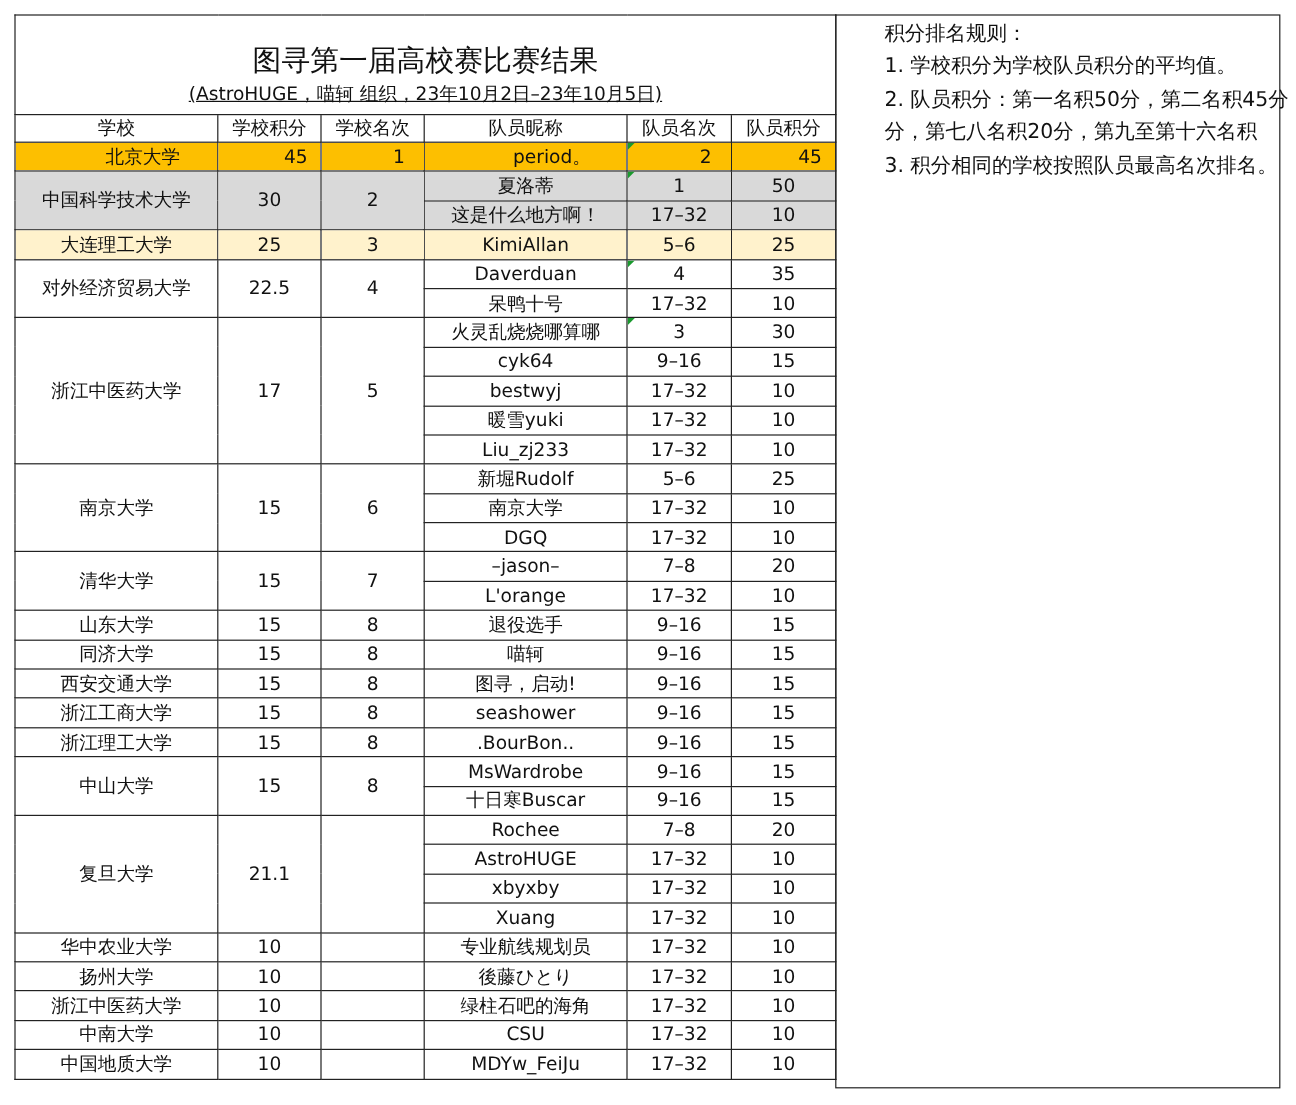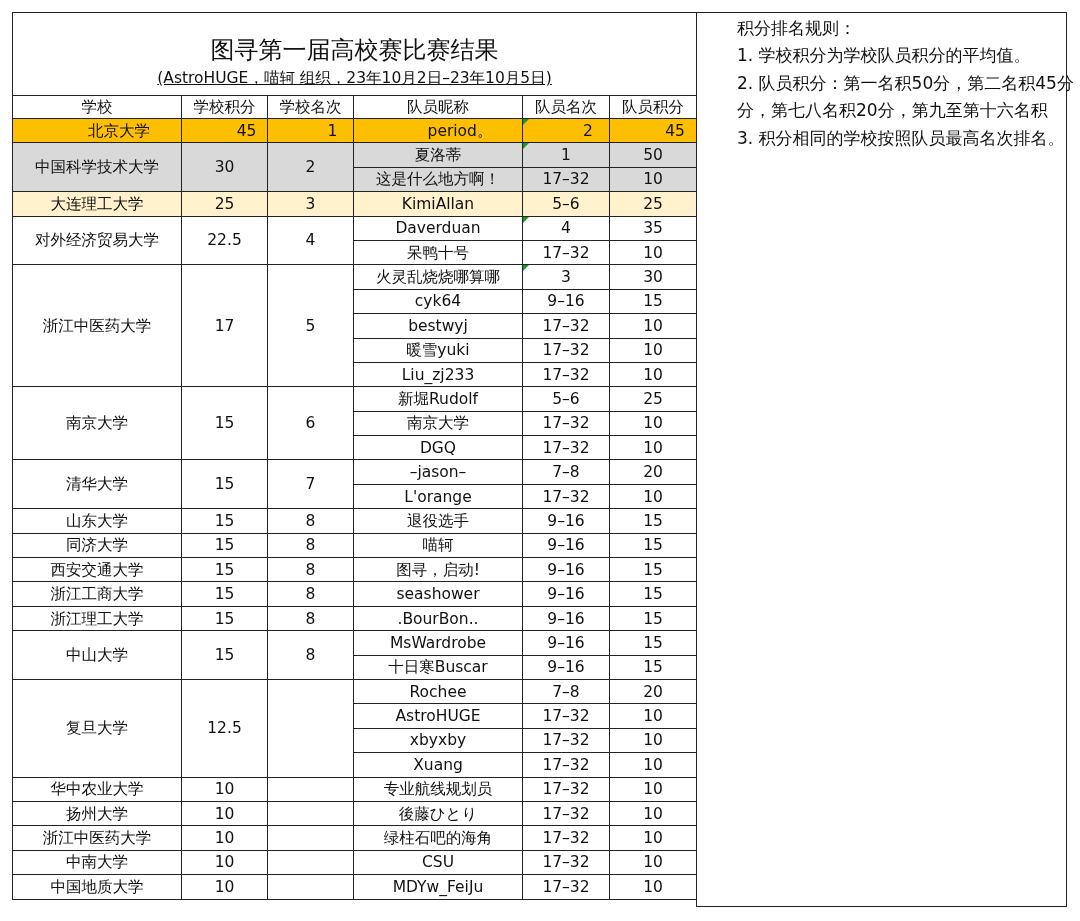--- a/index.html
+++ b/index.html
@@ -199,21 +199,21 @@
           <td>9–16</td>
           <td>15</td>
         </tr>
         <tr>
           <td>十日寒Buscar</td>
           <td>9–16</td>
           <td>15</td>
         </tr>
         <tr>
           <td rowspan="4">复旦大学</td>
-          <td rowspan="4">12.5</td>
+          <td rowspan="4">21.1</td>
           <td rowspan="4"></td>
           <td>Rochee</td>
           <td>7–8</td>
           <td>20</td>
         </tr>
         <tr>
           <td>AstroHUGE</td>
           <td>17–32</td>
           <td>10</td>
         </tr>

